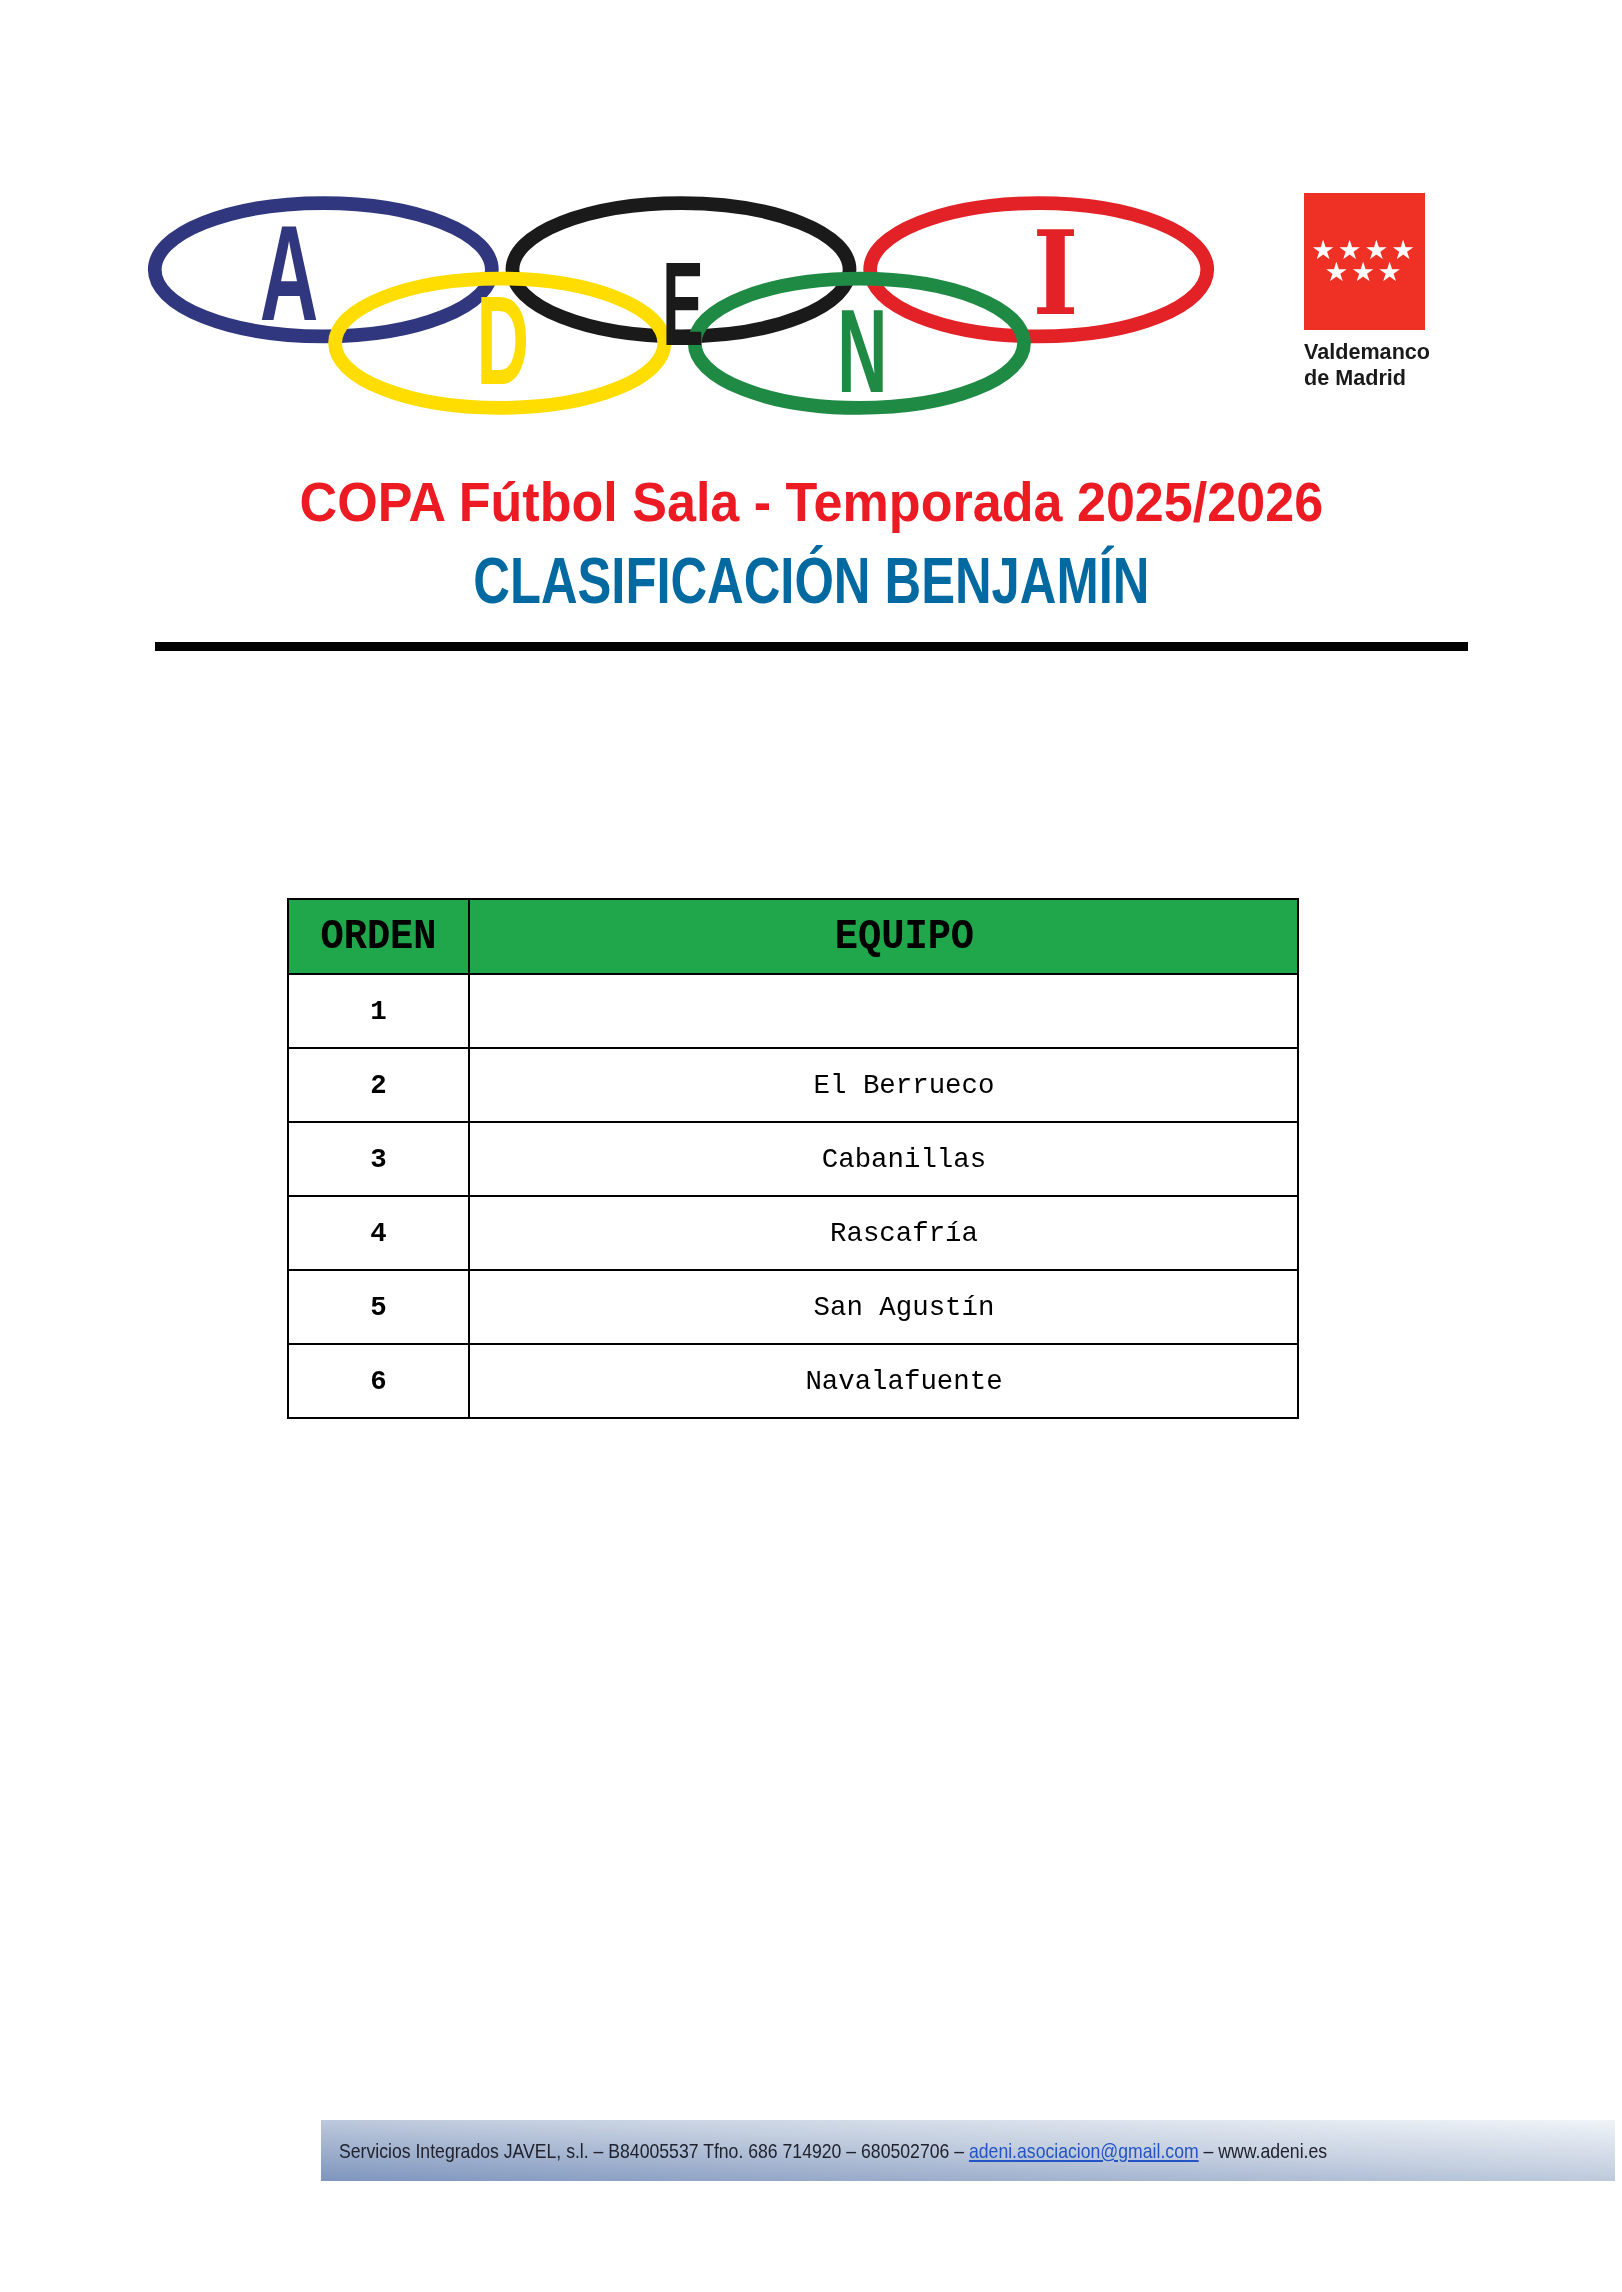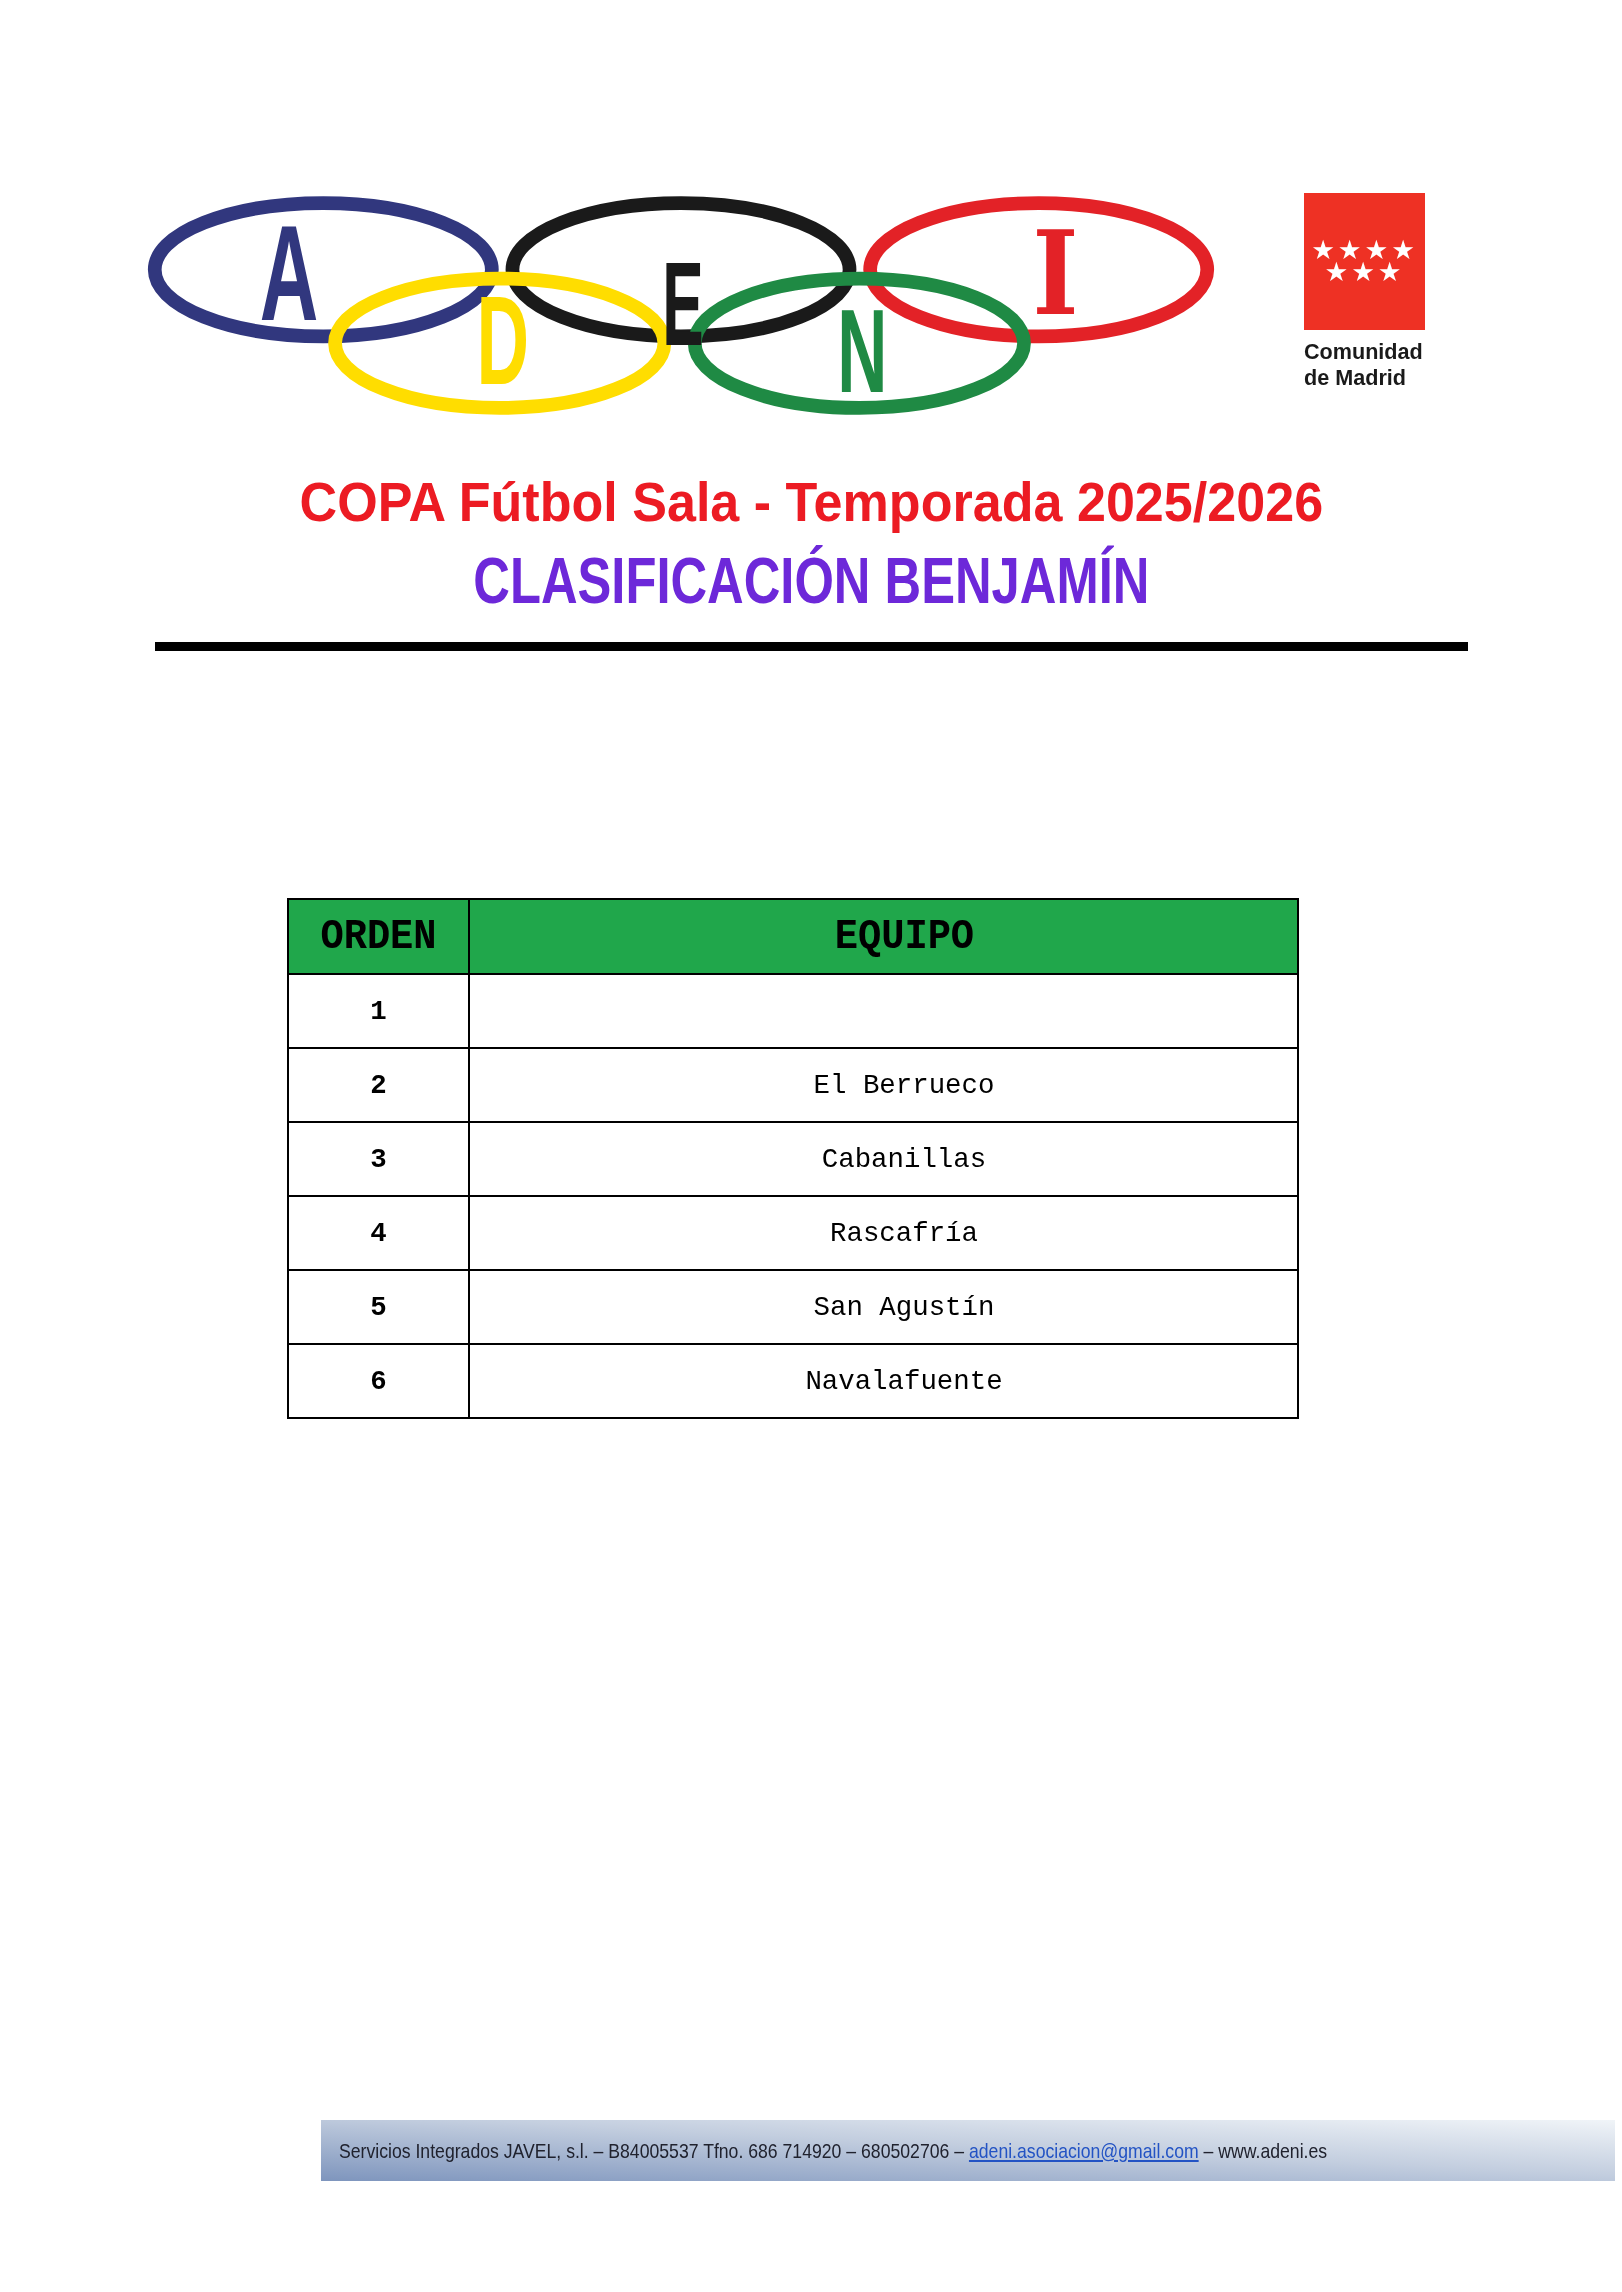--- a/index.html
+++ b/index.html
@@ -27,21 +27,21 @@
   .madrid-text { margin-top:8.8px; font-weight:bold; color:#1a1a1a; font-size:21.6px; line-height:26.5px; letter-spacing:0px; }
 
   
   .title-red {
     position:absolute; left:0; top:472px; width:1622px;
     text-align:center; font-weight:bold; font-size:56px; line-height:59px;
   }
   .title-red .squeeze { display:inline-block; transform:scaleX(0.93); transform-origin:center; white-space:nowrap; }
   .title-black {
     position:absolute; left:0; top:545px; width:1622px;
-    text-align:center; font-weight:bold; font-size:65px; line-height:71px; color:#6d28d9;
+    text-align:center; font-weight:bold; font-size:65px; line-height:71px; color:#0369a1;
   }
   .title-black .squeeze { display:inline-block; transform:scaleX(0.78); transform-origin:center; white-space:nowrap; }
   .title-rule { position:absolute; left:155px; top:642px; width:1313px; height:8.8px; background:#000000; }
 
   
   .rank-table {
     position:absolute; left:287px; top:898px; width:1012px;
     border:2.9px solid #000; box-sizing:border-box; background:#fff;font-family:Liberation Mono, monospace;
   }
   .t-head { display:flex; height:73px; border-bottom:2px solid #000; }
@@ -99,21 +99,21 @@
       <text x="0" y="0" text-anchor="middle" font-size="118" class="serif" fill="#E32227">I</text>
     </g>
   </svg>
 
   <div class="madrid">
     <div class="madrid-flag" id="madrid-flag" style="background: rgb(238, 49, 36);">
       <div class="stars-row">★★★★</div>
       <div class="stars-row bottom">★★★</div>
     </div>
     <div class="madrid-text">
-      <div>Comunidad</div>
+      <div>Valdemanco</div>
       <div>de Madrid</div>
     </div>
   </div>
 
   <div class="title-red" id="title-red" style="color: rgb(236, 27, 35);">
     <span class="squeeze">COPA Fútbol Sala - Temporada 2025/2026</span>
   </div>
   <div class="title-black">
     <span class="squeeze">CLASIFICACIÓN BENJAMÍN</span>
   </div>

